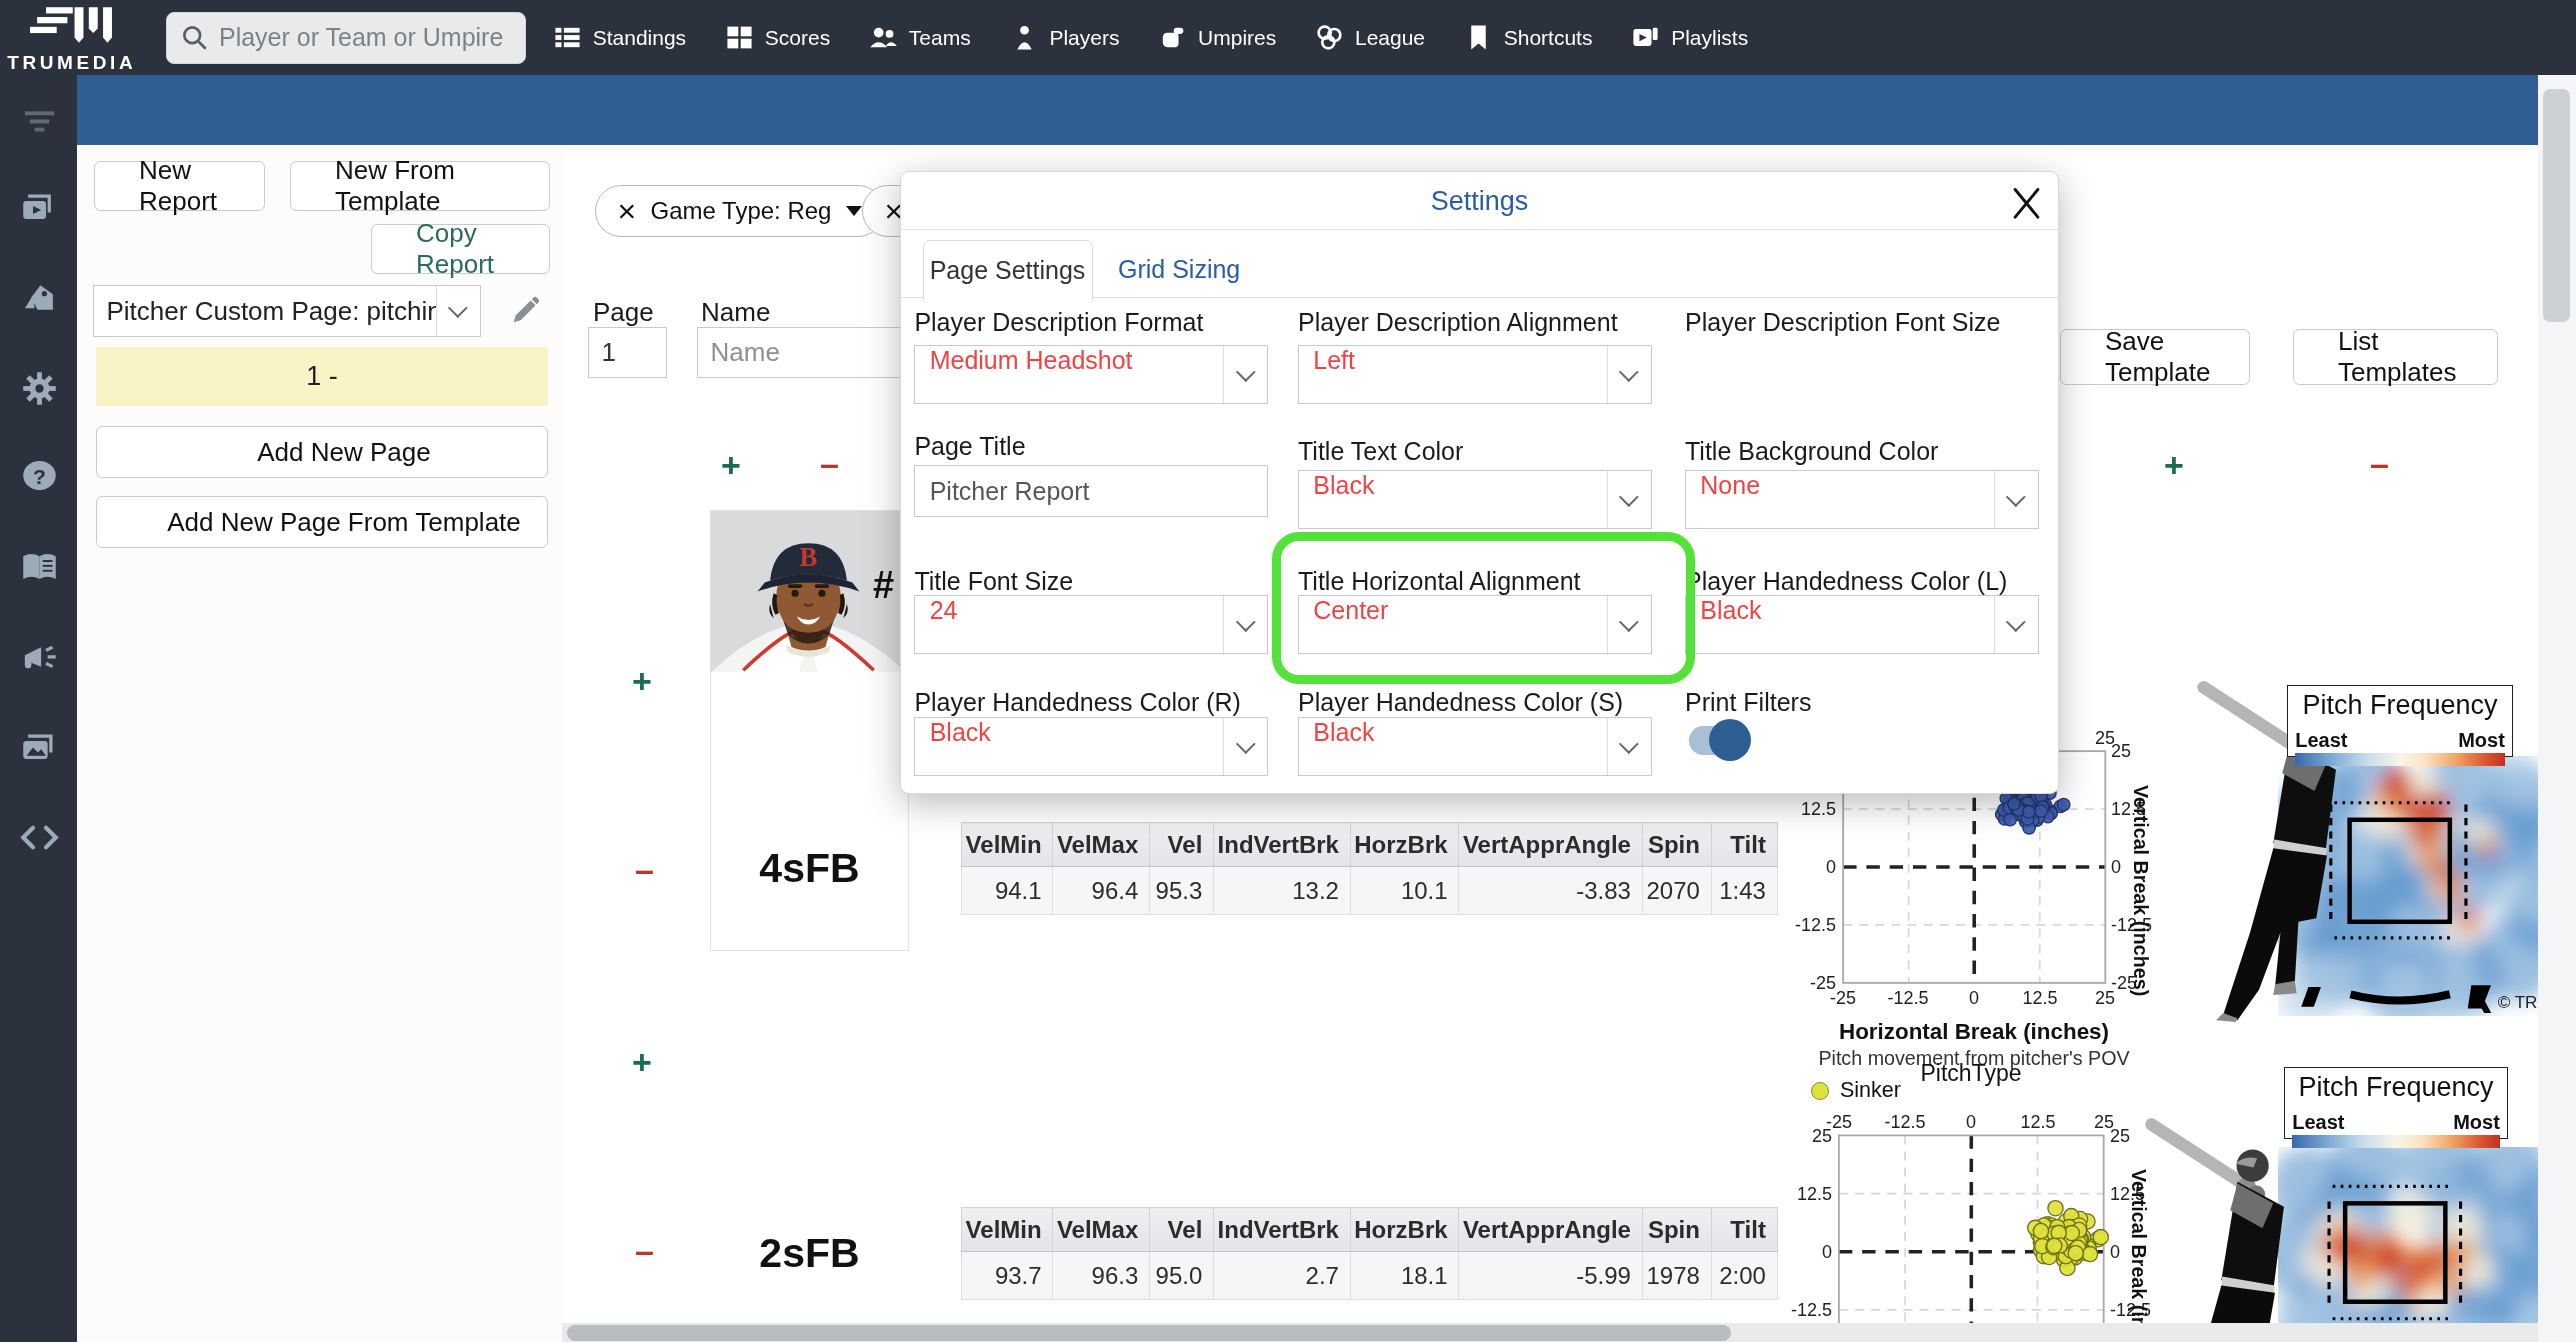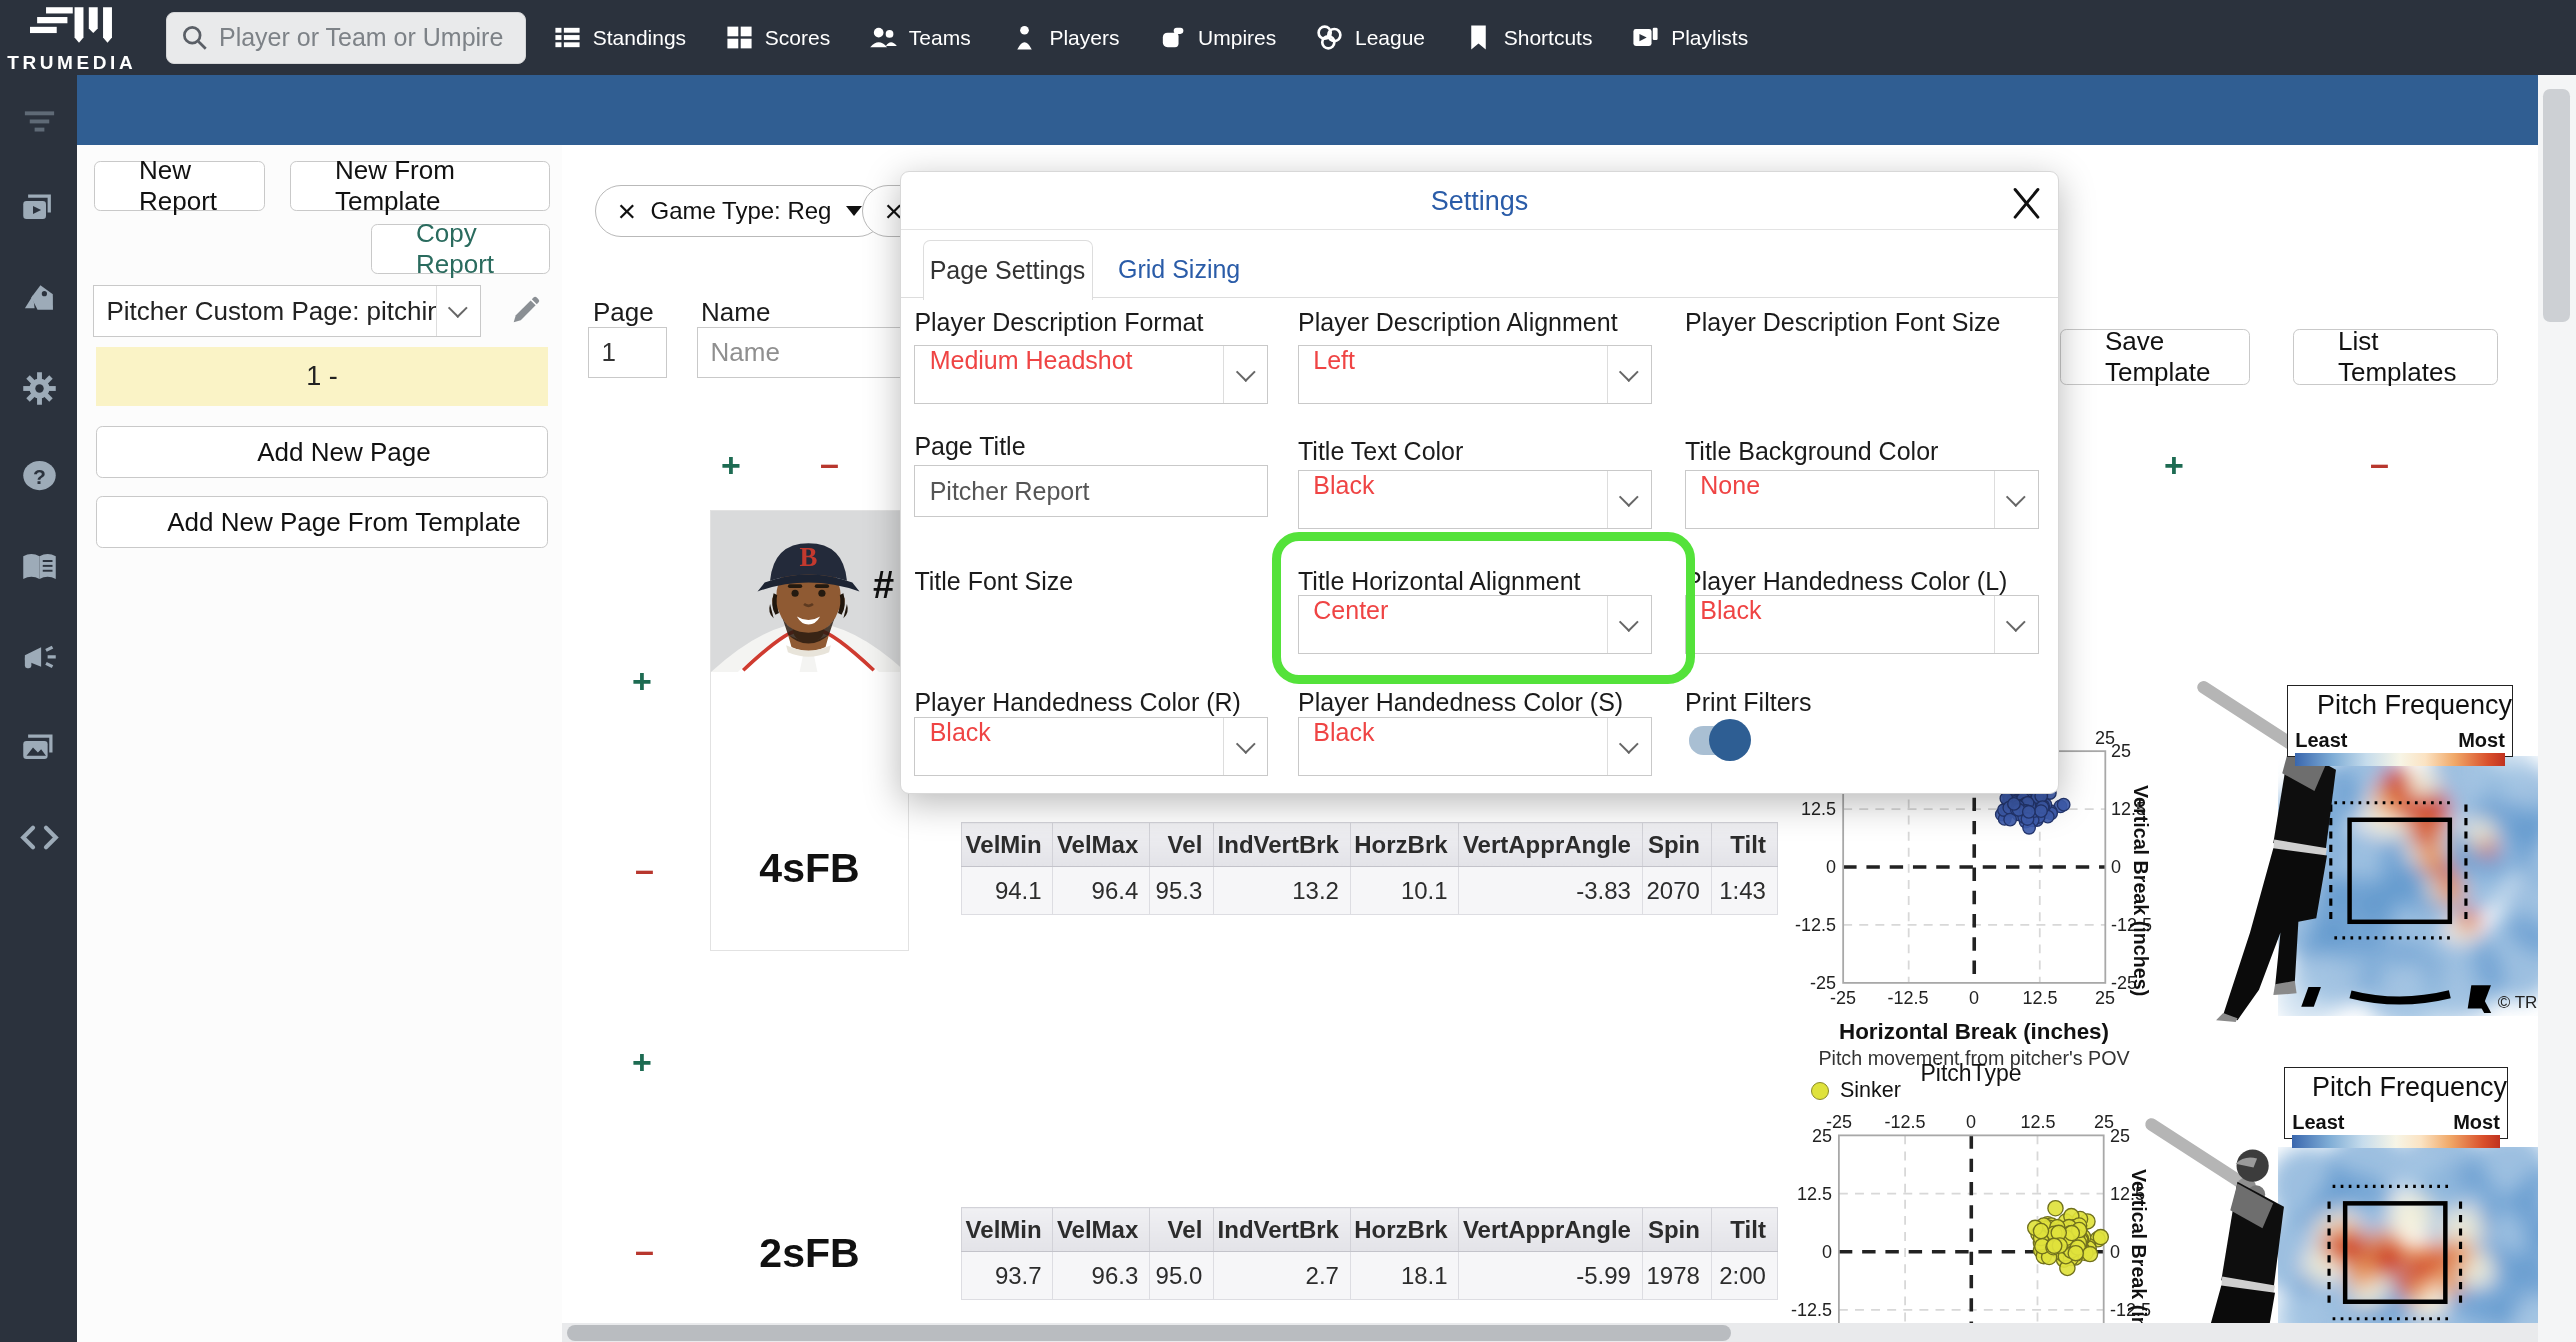--- a/index.html
+++ b/index.html
@@ -50,21 +50,21 @@
   .scatterbox{position:absolute;z-index:6;}
   .tick{position:absolute;font-size:18px;color:#222;white-space:nowrap;}
   .axis-title{position:absolute;font-size:22.4px;font-weight:bold;color:#111;white-space:nowrap;}
   .axis-sub{position:absolute;font-size:19.7px;color:#333;white-space:nowrap;}
   .yrot{position:absolute;font-size:19.7px;font-weight:bold;color:#111;transform:rotate(90deg);transform-origin:left top;white-space:nowrap;}
   .legrow{position:absolute;display:flex;align-items:center;gap:10.7px;font-size:21.5px;color:#111;}
   .legdot{width:16px;height:16px;border-radius:50%;}
   
   .hmbox{position:absolute;overflow:hidden;z-index:6;background:#fff;}
   .hmtitle{position:absolute;border:1.8px solid #222;background:#fff;z-index:9;box-sizing:border-box;}
-  .hmtitle .t{text-align:right;font-size:27px;color:#111;margin-top:3.6px;}
+  .hmtitle .t{text-align:center;font-size:27px;color:#111;margin-top:3.6px;}
   .hmtitle .lm{display:flex;justify-content:space-between;font-size:20px;font-weight:bold;color:#111;padding:0 7.2px;margin-top:8px;}
   .hmtitle .bar{height:12.5px;margin:1.8px 7.2px 0 7.2px;background:linear-gradient(to right,#3a67ae 0%,#7fadd6 18%,#c6dcec 34%,#f7f5e6 50%,#fbe3c3 62%,#f0a868 76%,#d94f2b 92%,#c03220 100%);}
   .batter{position:absolute;z-index:7;}
   #copyright{font-size:17px;color:#222;z-index:9;white-space:nowrap;}
   
   #modal{left:900px;top:171px;width:1157px;height:621px;background:#fff;border:0.9px solid #d8d8d8;border-radius:9px;box-shadow:0 9px 36px rgba(0,0,0,.28);z-index:100;}
   #modaltitle{left:0;top:14.3px;width:100%;text-align:center;font-size:27px;color:#2a5ca8;}
   #modalclose{left:1106px;top:10.7px;width:39px;height:39px;cursor:pointer;}
   #modalhr{left:0;top:57px;width:100%;border-bottom:0.9px solid #e3e3e3;}
   #tabline{left:0;top:125px;width:100%;border-bottom:0.9px solid #ddd;}
@@ -883,20 +883,24 @@
       <span class="val">Black</span>
       <span class="chevcell"></span>
     </div>
   <div class="mlabel" style="left:784px;top:265px;">Title Background Color</div>
   <div class="msel" style="left:784px;top:298px;">
       <span class="val">None</span>
       <span class="chevcell"></span>
     </div>
 
   <div class="mlabel" style="left:13.4px;top:395px;">Title Font Size</div>
+  <div class="msel" style="left:13.4px;top:423px;">
+      <span class="val">24</span>
+      <span class="chevcell"></span>
+    </div>
   <div class="mlabel" style="left:397px;top:395px;z-index:2;">Title Horizontal Alignment</div>
   <div class="msel" style="left:397px;top:423px;z-index:2;">
       <span class="val">Center</span>
       <span class="chevcell"></span>
     </div>
   <div class="mlabel" style="left:784px;top:395px;">Player Handedness Color (L)</div>
   <div class="msel" style="left:784px;top:423px;">
       <span class="val">Black</span>
       <span class="chevcell"></span>
     </div>

